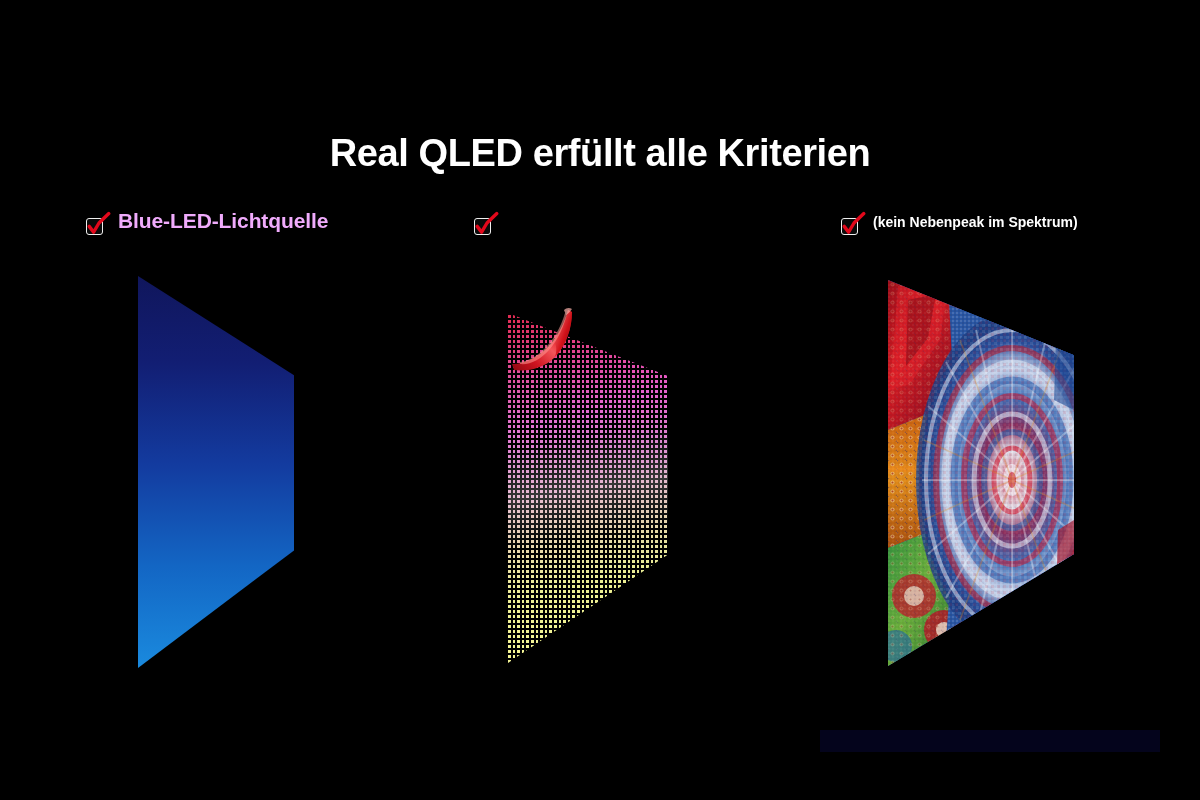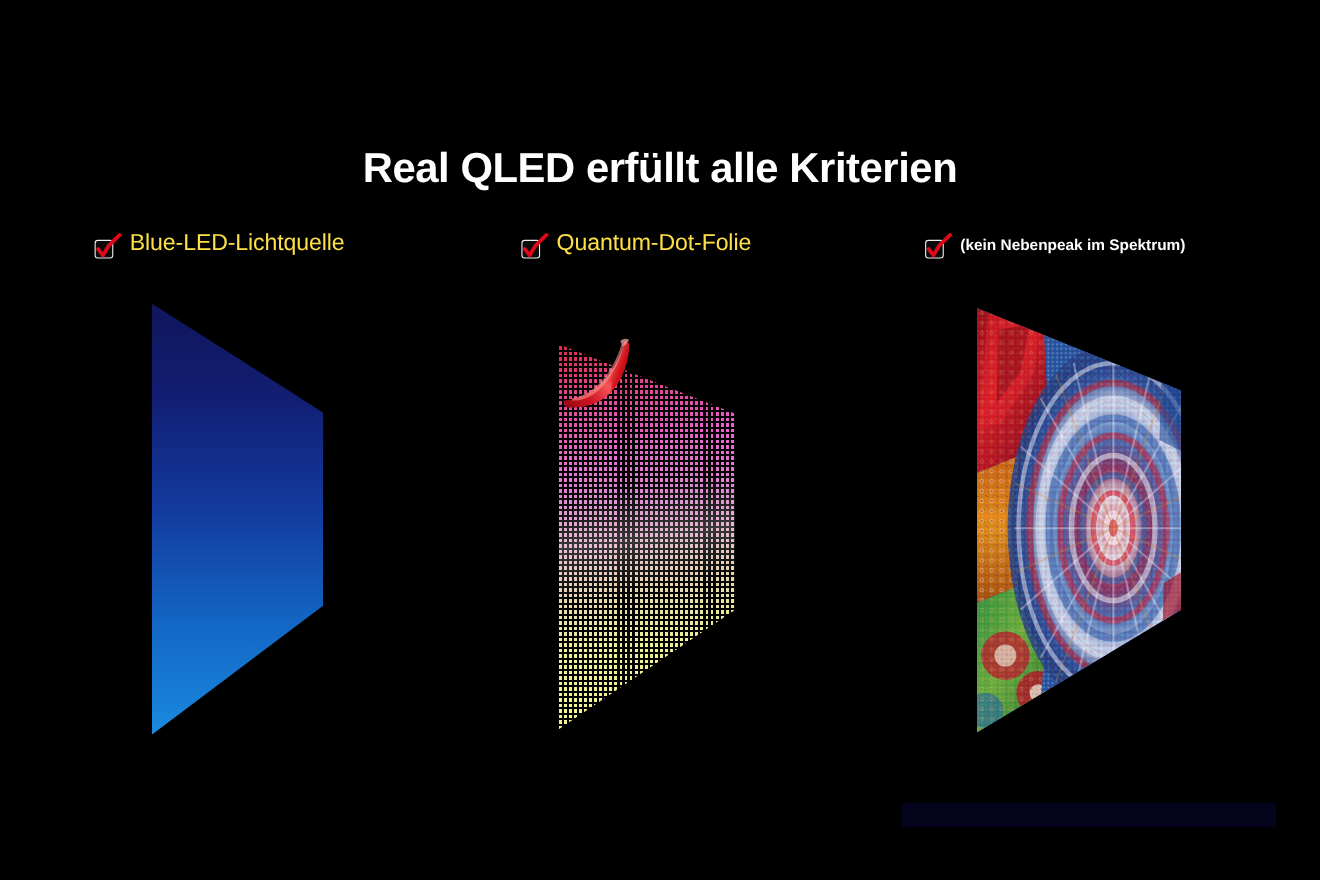--- a/index.html
+++ b/index.html
@@ -77,22 +77,22 @@
     overflow: visible;
   }
 
   .feature-text {
     display: flex;
     flex-direction: column;
     line-height: 1.05;
   }
   .feature-label {
     font-size: 21px;
-    font-weight: normal;
-    color: #fde047;
+    font-weight: bold;
+    color: #f0abfc;
     white-space: nowrap;
     letter-spacing: -0.1px;
   }
   .feature-sub {
     font-size: 14px;
     font-weight: bold;
     color: #ffffff;
     white-space: nowrap;
     margin-top: 5px;
     text-align: center;
@@ -215,23 +215,20 @@
   </div>
 
   <div class="panel" id="panel-blue"></div>
 
   <div class="feature-head f2">
     <span class="checkbox-mark">
       <span class="cb-box"></span>
       <svg viewBox="0 0 26 26" aria-hidden="true">
         <path d="M3.2 13.4 L7.6 19.1 L13.0 10.0 L22.8 0.6" fill="none" stroke="#e2081b" stroke-width="3.4" stroke-linecap="round" stroke-linejoin="round"></path>
       </svg>
-    </span>
-    <span class="feature-text">
-      <span class="feature-label">Quantum-Dot-Folie</span>
     </span>
   </div>
 
   <div class="panel" id="panel-qd">
     <span class="qd-sheen"></span>
   </div>
 
   <svg id="qd-peel" viewBox="0 0 92 72">
     <defs>
       <linearGradient id="peelGrad" x1="0" y1="1" x2="1" y2="0">

